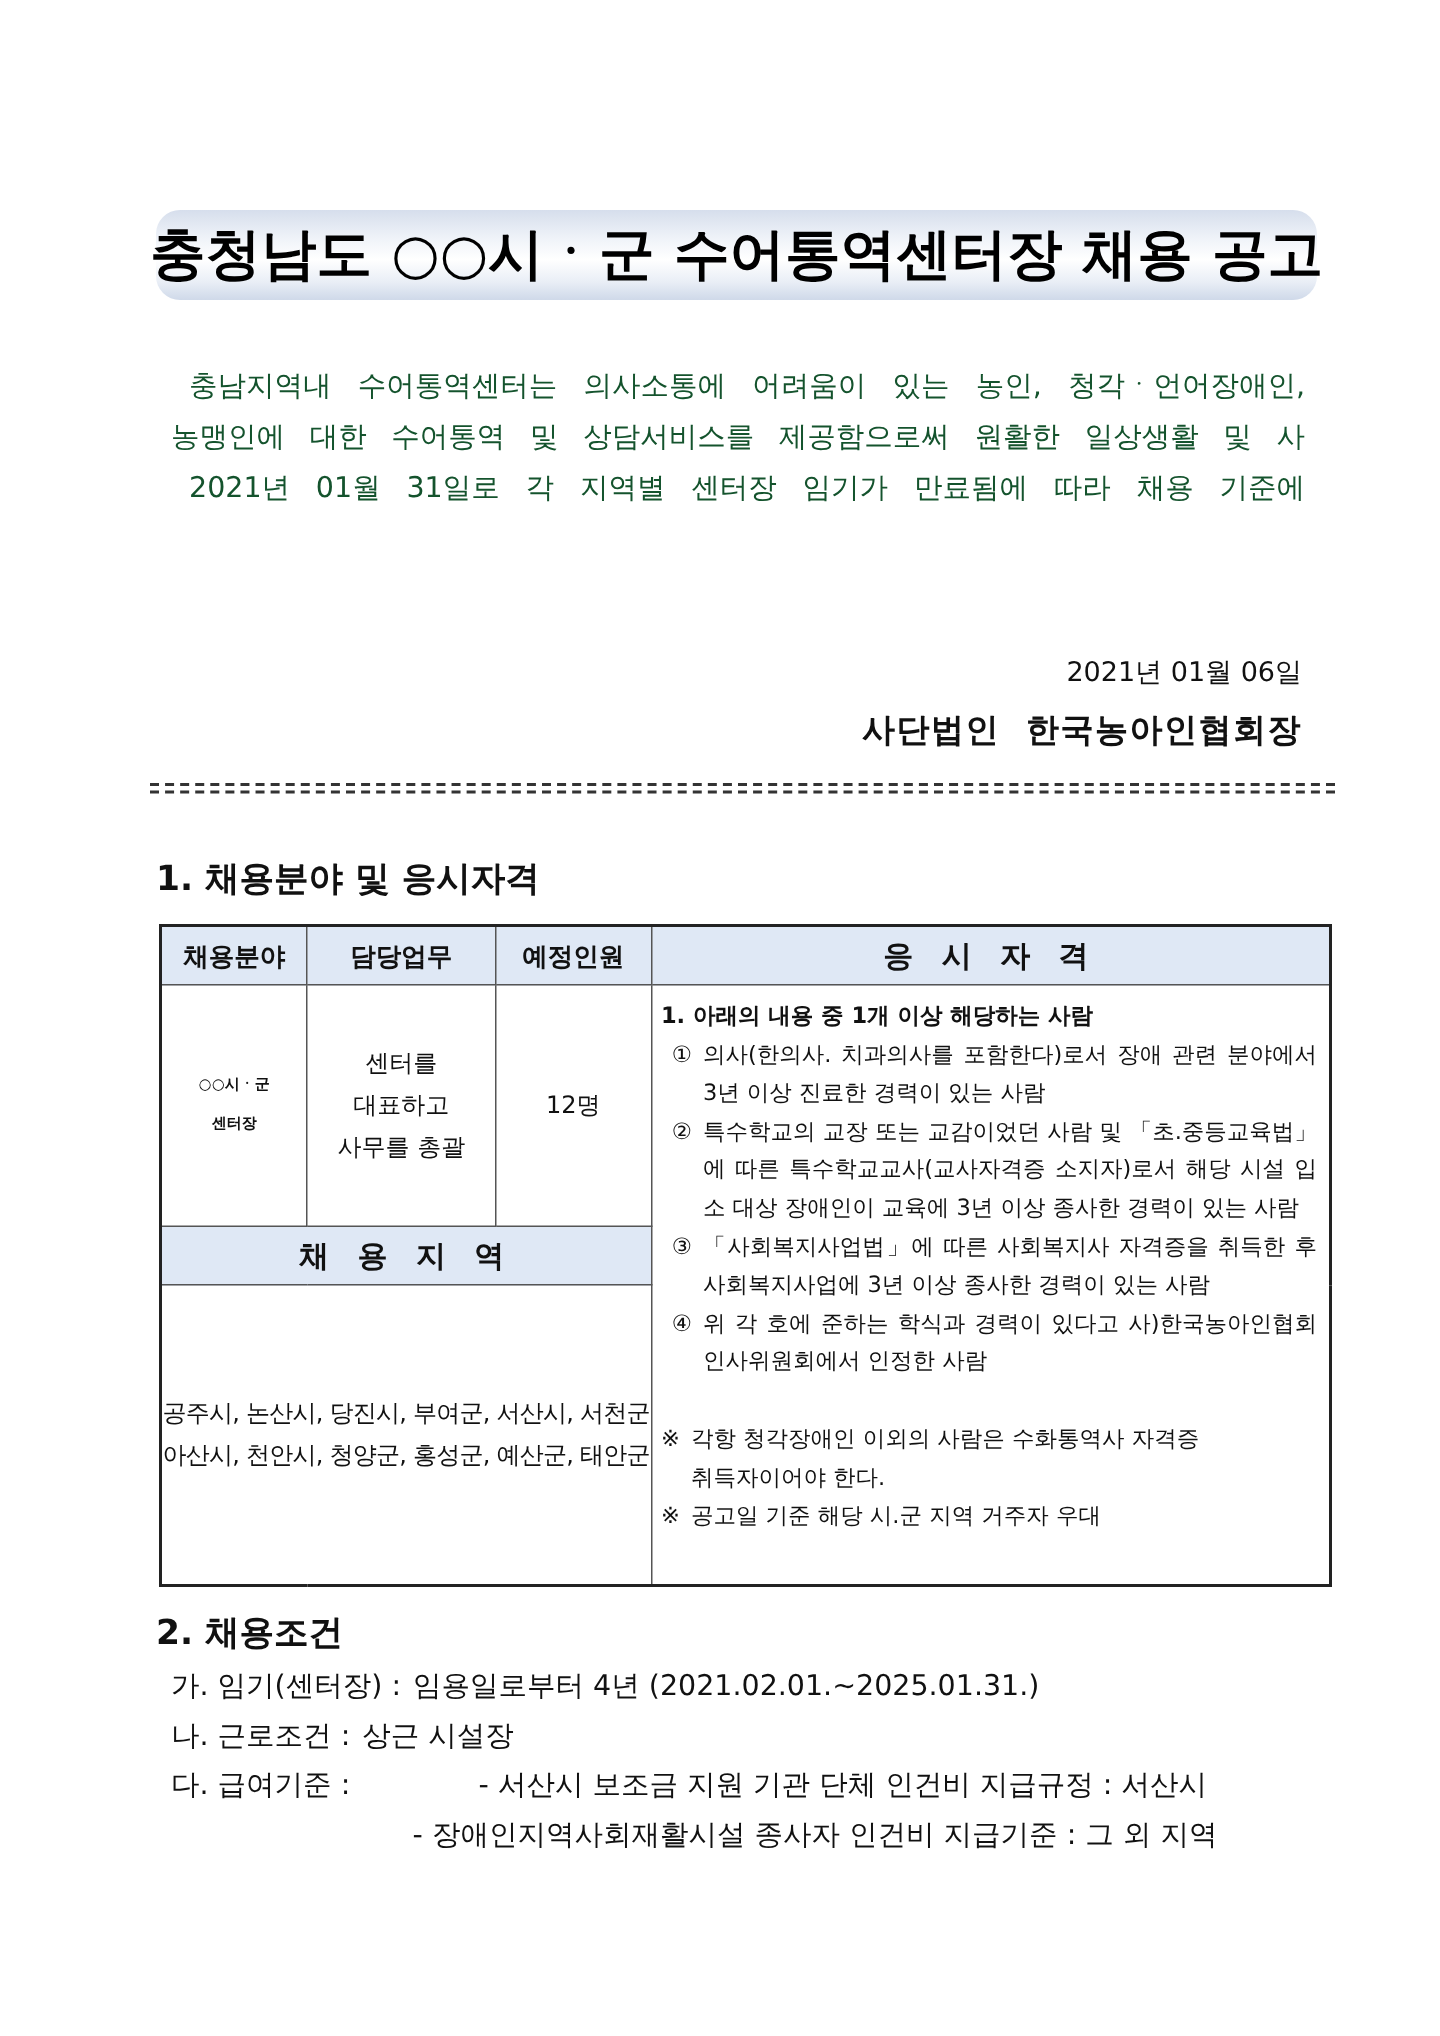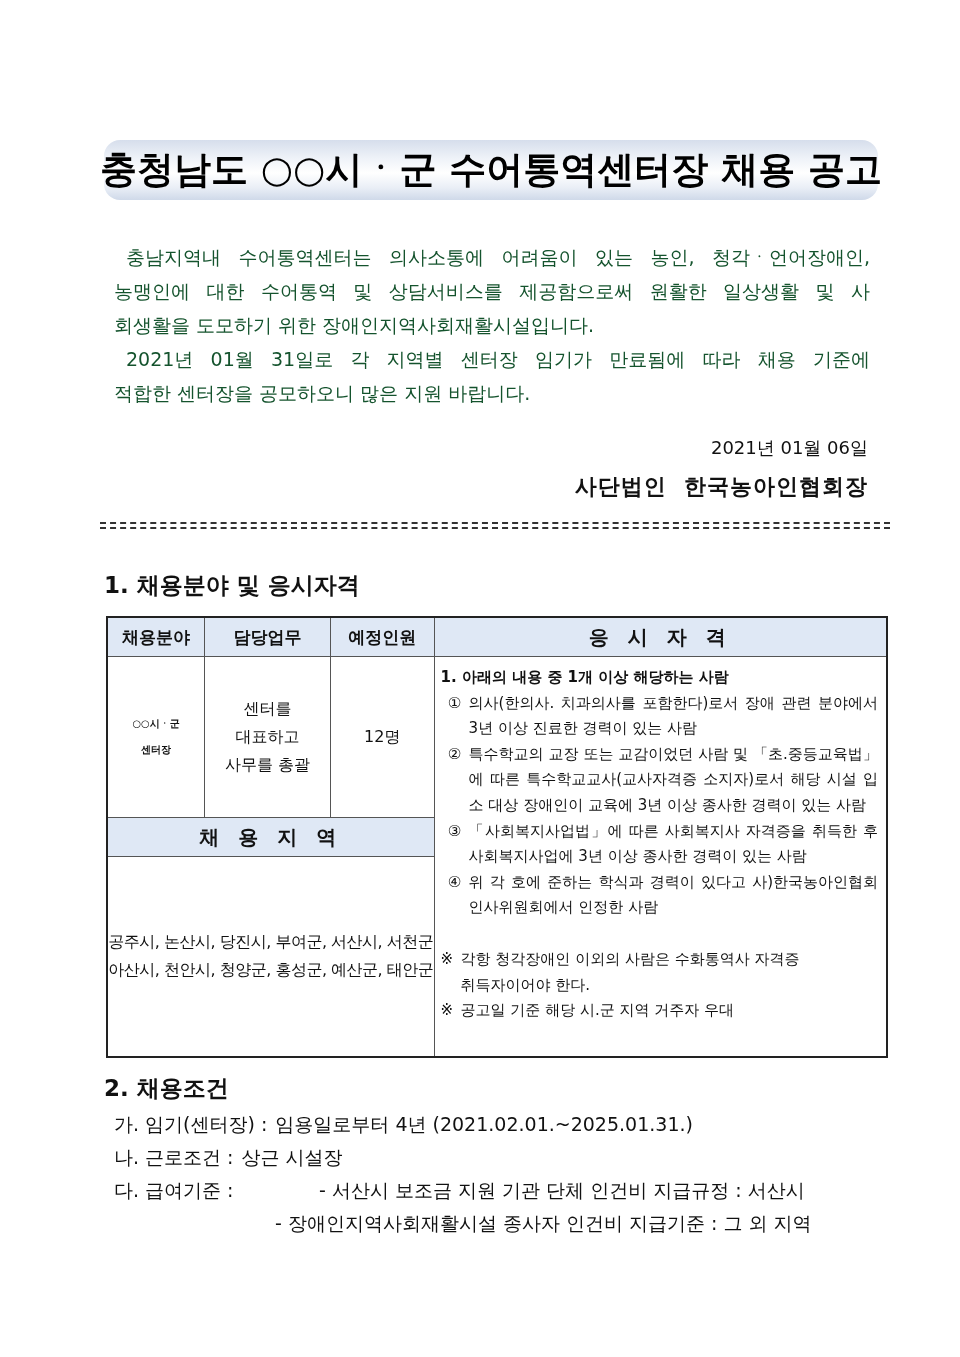--- a/index.html
+++ b/index.html
@@ -44,23 +44,21 @@
 </head>
 <body>
 
 <div class="abs title-box">
   <span class="title-text">충청남도 ○○시ㆍ군 수어통역센터장 채용 공고</span>
 </div>
 
 <div class="abs intro" style="top:240px;">
   <p class="jl" style="text-indent:12px;">충남지역내 수어통역센터는 의사소통에 어려움이 있는 농인, 청각ㆍ언어장애인,</p>
   <p class="jl">농맹인에 대한 수어통역 및 상담서비스를 제공함으로써 원활한 일상생활 및 사</p>
-  <p>회생활을 도모하기 위한 장애인지역사회재활시설입니다.</p>
   <p class="jl" style="text-indent:12px;">2021년 01월 31일로 각 지역별 센터장 임기가 만료됨에 따라 채용 기준에</p>
-  <p>적합한 센터장을 공모하오니 많은 지원 바랍니다.</p>
 </div>
 
 <div class="abs date">2021년 01월 06일</div>
 <div class="abs org" style="white-space:pre;">사단법인  한국농아인협회장</div>
 
 <div class="abs sep"></div>
 
 <div class="abs h1" style="top:570px;">1. 채용분야 및 응시자격</div>
 
 <table class="main">

